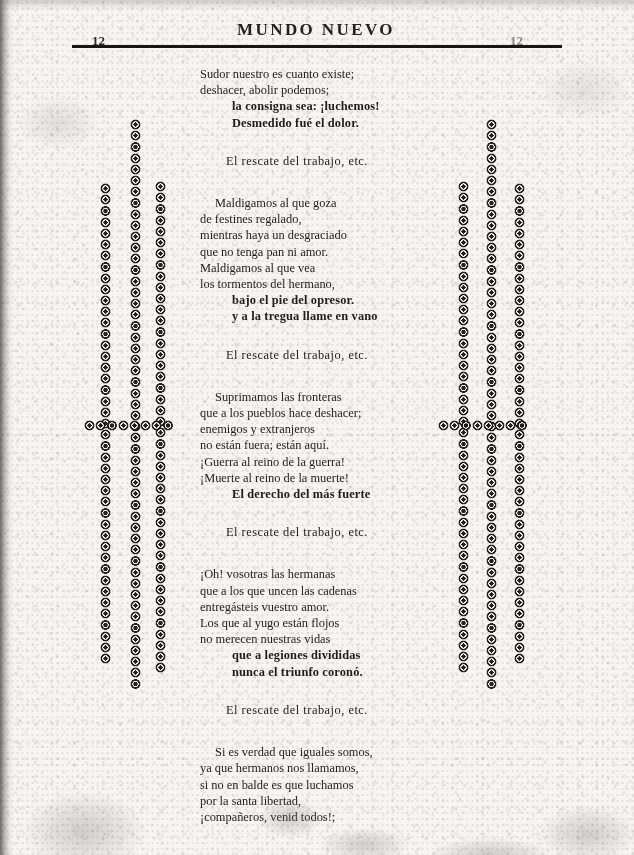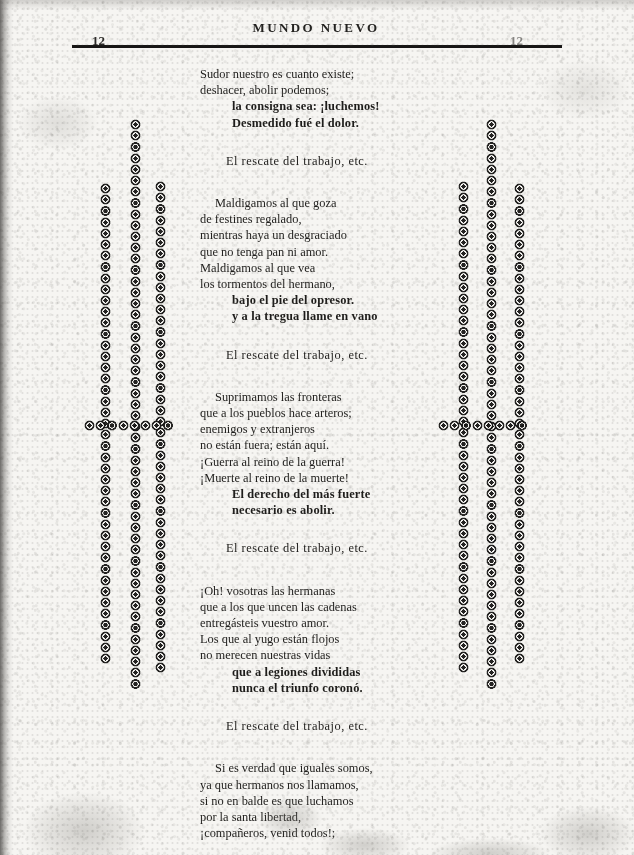--- a/index.html
+++ b/index.html
@@ -63,21 +63,21 @@
     position:absolute;top:15px;
     font-family:"Liberation Serif", serif;
     font-weight:bold;font-size:13px;color:#2b2a28;
   }
   .folio-left{left:16px;}
   .folio-right{left:434px;opacity:.55;}
   .running-title{
     position:absolute;left:0;top:2px;width:480px;
     text-align:center;
     font-family:"Liberation Serif", serif;
-    font-weight:bold;font-size:13px;letter-spacing:2.4px;
+    font-weight:bold;font-size:17px;letter-spacing:2.4px;
     color:#22211f;
   }
   .rule{
     position:absolute;left:-4px;top:27px;width:490px;height:3px;
     background:#171615;
   }
   .rule:after{
     content:"";position:absolute;left:0;top:2.2px;width:490px;height:1.2px;
     background:rgba(23,22,21,.55);
   }
@@ -475,27 +475,26 @@
         <div class="line">Maldigamos al que vea</div>
         <div class="line">los tormentos del hermano,</div>
         <div class="line strong">bajo el pie del opresor.</div>
         <div class="line strong">y a la tregua llame en vano</div>
       </div>
       <div class="gap-md"></div>
       <div class="refrain">El rescate del trabajo, etc.</div>
       <div class="gap-lg"></div>
       <div class="stanza">
         <div class="line ind">Suprimamos las fronteras</div>
-        <div class="line">que a los pueblos hace arteros;</div>
+        <div class="line">que a los pueblos hace deshacer;</div>
         <div class="line">enemigos y extranjeros</div>
         <div class="line">no están fuera; están aquí.</div>
         <div class="line">¡Guerra al reino de la guerra!</div>
         <div class="line">¡Muerte al reino de la muerte!</div>
         <div class="line strong">El derecho del más fuerte</div>
-        <div class="line strong">necesario es abolir.</div>
       </div>
       <div class="gap-md"></div>
       <div class="refrain">El rescate del trabajo, etc.</div>
       <div class="gap-lg"></div>
       <div class="stanza">
         <div class="line">¡Oh! vosotras las hermanas</div>
         <div class="line">que a los que uncen las cadenas</div>
         <div class="line">entregásteis vuestro amor.</div>
         <div class="line">Los que al yugo están flojos</div>
         <div class="line">no merecen nuestras vidas</div>

